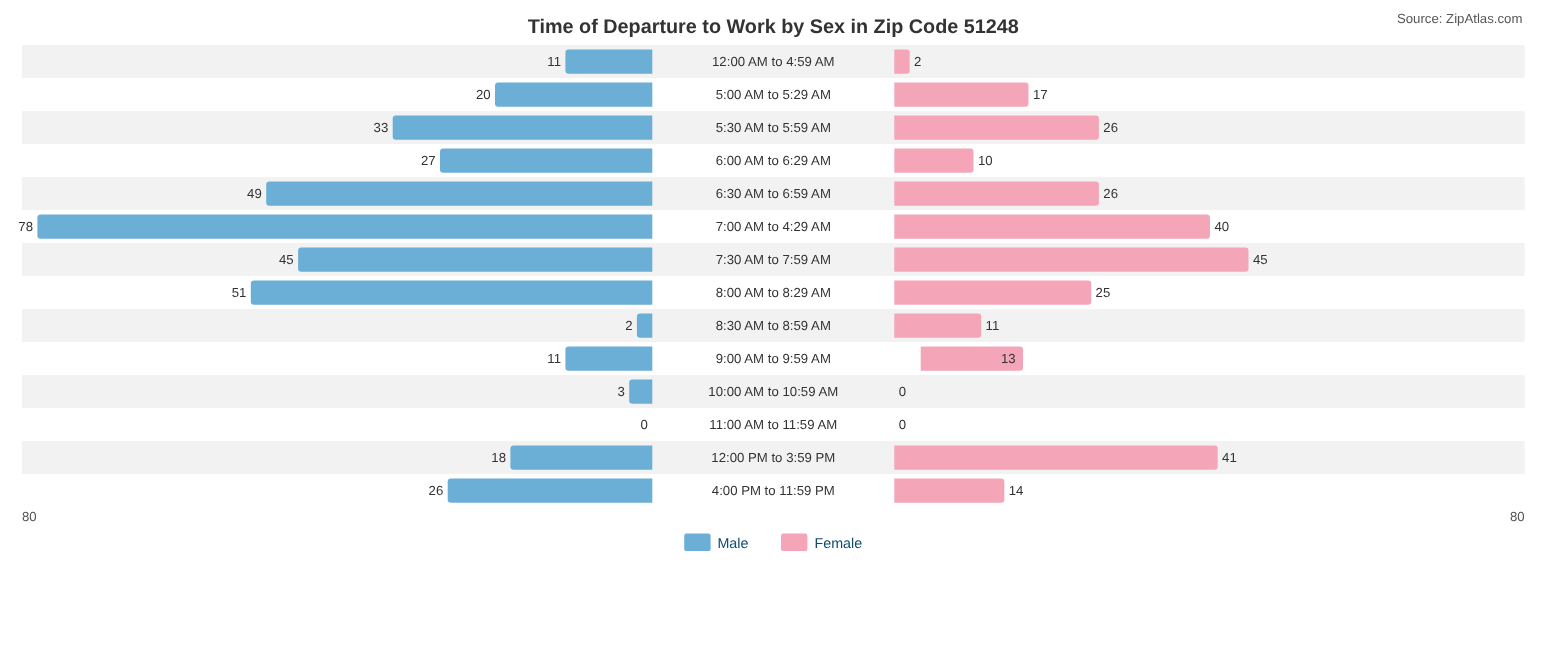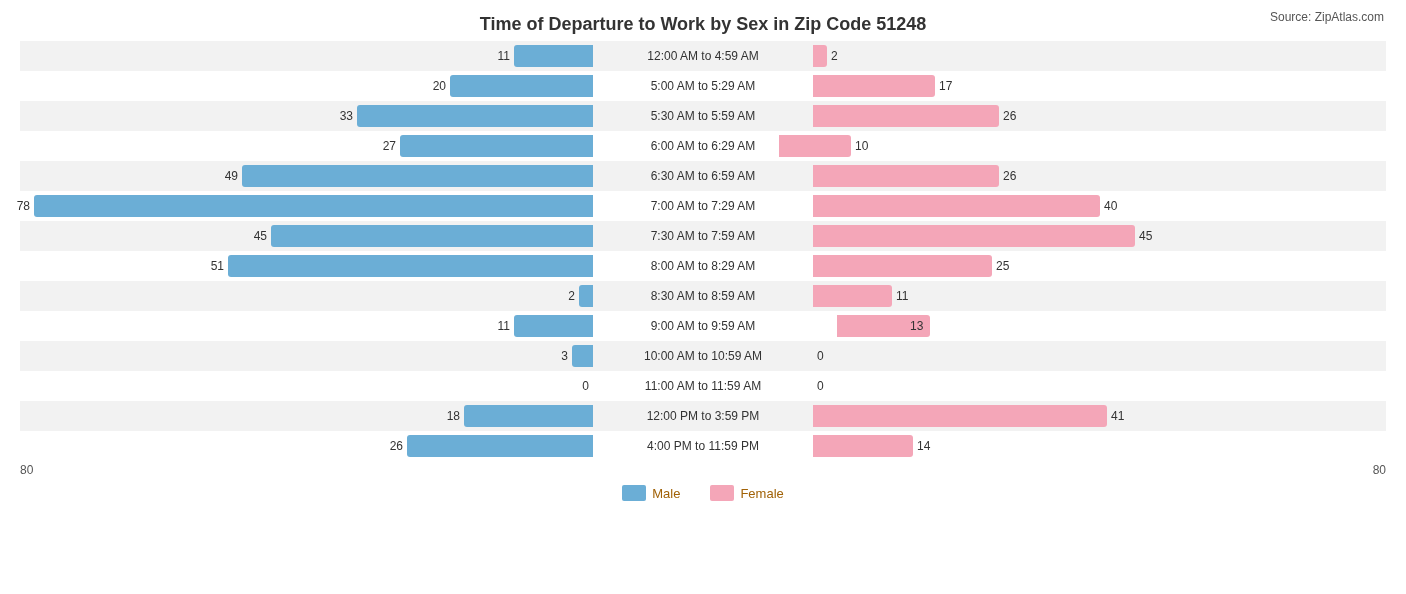--- a/index.html
+++ b/index.html
@@ -70,21 +70,21 @@
       z-index: 3;
       pointer-events: none;
     }
 
     .legend {
       display: flex;
       justify-content: center;
       gap: 30px;
       margin-top: 6px;
       font-size: 13px;
-      color: #a16207;
+      color: #0c4a6e;
     }
     .legend-item {
       display: flex;
       align-items: center;
       gap: 6px;
     }
     .legend-color {
       width: 24px;
       height: 16px;
       border-radius: 2px;
@@ -151,38 +151,38 @@
           <div class="female-bar" style="width: 186px;"></div>
           <span style="position: absolute; left: 186px; font-size: 12px; color: rgb(51, 51, 51); white-space: nowrap; transform: translateX(4px);">26</span>
         </div>
       </div>
       <div class="chart-row" style="height: 30px; position: relative; background: rgb(255, 255, 255);">
         <div class="time-label">6:00 AM to 6:29 AM</div>
         <div style="position: absolute; right: 50%; margin-right: 110px; height: 22px; top: 4px; display: flex; align-items: center; justify-content: flex-end;">
           <div class="male-bar" style="width: 193px;"></div>
           <span style="position: absolute; right: 193px; font-size: 12px; color: rgb(51, 51, 51); white-space: nowrap; transform: translateX(-4px);">27</span>
         </div>
-        <div style="position: absolute; left: 50%; margin-left: 76px; height: 22px; top: 4px; display: flex; align-items: center; justify-content: flex-start;">
+        <div style="position: absolute; left: 50%; margin-left: 110px; height: 22px; top: 4px; display: flex; align-items: center; justify-content: flex-start;">
           <div class="female-bar" style="width: 72px;"></div>
           <span style="position: absolute; left: 72px; font-size: 12px; color: rgb(51, 51, 51); white-space: nowrap; transform: translateX(4px);">10</span>
         </div>
       </div>
       <div class="chart-row" style="height: 30px; position: relative; background: rgb(242, 242, 242);">
         <div class="time-label">6:30 AM to 6:59 AM</div>
         <div style="position: absolute; right: 50%; margin-right: 110px; height: 22px; top: 4px; display: flex; align-items: center; justify-content: flex-end;">
           <div class="male-bar" style="width: 351px;"></div>
           <span style="position: absolute; right: 351px; font-size: 12px; color: rgb(51, 51, 51); white-space: nowrap; transform: translateX(-4px);">49</span>
         </div>
         <div style="position: absolute; left: 50%; margin-left: 110px; height: 22px; top: 4px; display: flex; align-items: center; justify-content: flex-start;">
           <div class="female-bar" style="width: 186px;"></div>
           <span style="position: absolute; left: 186px; font-size: 12px; color: rgb(51, 51, 51); white-space: nowrap; transform: translateX(4px);">26</span>
         </div>
       </div>
       <div class="chart-row" style="height: 30px; position: relative; background: rgb(255, 255, 255);">
-        <div class="time-label">7:00 AM to 7:29 AM</div>
+        <div class="time-label">7:00 AM to 4:29 AM</div>
         <div style="position: absolute; right: 50%; margin-right: 110px; height: 22px; top: 4px; display: flex; align-items: center; justify-content: flex-end;">
           <div class="male-bar" style="width: 559px;"></div>
           <span style="position: absolute; right: 559px; font-size: 12px; color: rgb(51, 51, 51); white-space: nowrap; transform: translateX(-4px);">78</span>
         </div>
         <div style="position: absolute; left: 50%; margin-left: 110px; height: 22px; top: 4px; display: flex; align-items: center; justify-content: flex-start;">
           <div class="female-bar" style="width: 287px;"></div>
           <span style="position: absolute; left: 287px; font-size: 12px; color: rgb(51, 51, 51); white-space: nowrap; transform: translateX(4px);">40</span>
         </div>
       </div>
       <div class="chart-row" style="height: 30px; position: relative; background: rgb(242, 242, 242);">

